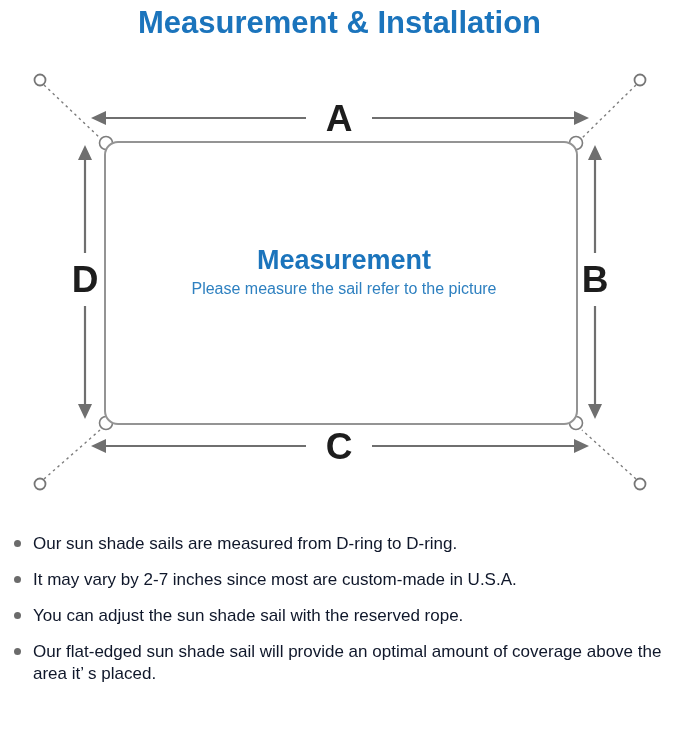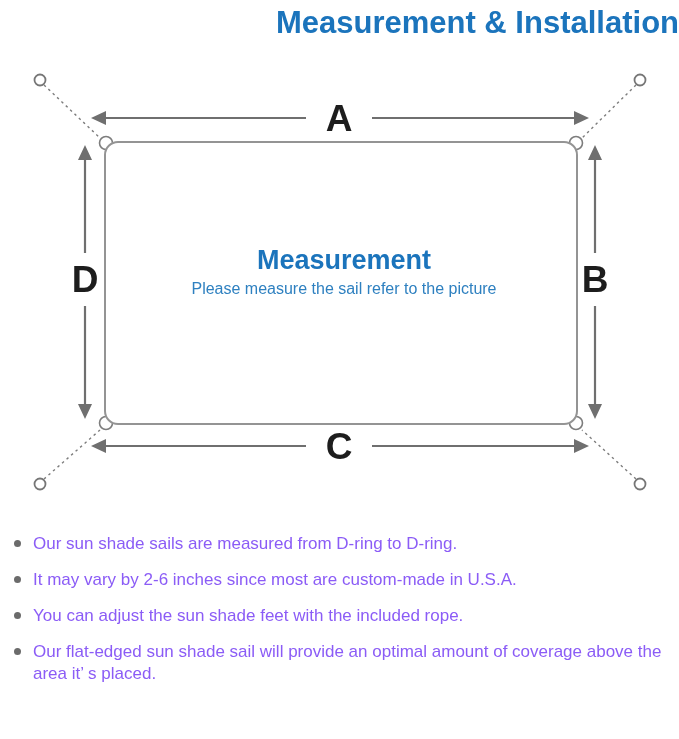--- a/index.html
+++ b/index.html
@@ -5,21 +5,21 @@
   html, body { margin: 0; padding: 0; background: #ffffff; }
   body {
     width: 679px; height: 739px;
     font-family: "Liberation Sans", sans-serif;
     overflow: hidden;
   }
   .page { width: 679px; height: 739px; position: relative; }
 
   h1.page-title {
     margin: 4px 0 0 0;
-    text-align: right;
+    text-align: center;
     font-size: 31px;
     line-height: 37px;
     font-weight: bold;
     color: #1b74bc;
     letter-spacing: 0px;
   }
 
   svg.diagram { display: block; width: 679px; height: 480px; }
 
   .sail-outline { fill: #ffffff; stroke: #949494; stroke-width: 2; }
@@ -46,21 +46,21 @@
     margin: 12px 0 0 0;
     padding: 0 6px 0 14px;
   }
   ul.notes li {
     display: flex;
     align-items: flex-start;
     gap: 12px;
     margin-bottom: 14px;
     font-size: 17px;
     line-height: 22px;
-    color: #8b5cf6;
+    color: #0f172a;
   }
   ul.notes .dot {
     flex: none;
     width: 7px; height: 7px;
     margin-top: 7px;
     border-radius: 50%;
     background: #6b6b6b;
   }
 </style>
 </head>
@@ -125,25 +125,25 @@
     <text class="center-sub" x="344" y="293">Please measure the sail refer to the picture</text>
   </svg>
 
   <ul class="notes">
     <li>
       <span class="dot"></span>
       <span>Our sun shade sails are measured from D-ring to D-ring.</span>
     </li>
     <li>
       <span class="dot"></span>
-      <span>It may vary by 2-6 inches since most are custom-made in U.S.A.</span>
+      <span>It may vary by 2-7 inches since most are custom-made in U.S.A.</span>
     </li>
     <li>
       <span class="dot"></span>
-      <span>You can adjust the sun shade feet with the included rope.</span>
+      <span>You can adjust the sun shade sail with the reserved rope.</span>
     </li>
     <li>
       <span class="dot"></span>
       <span>Our flat-edged sun shade sail will provide an optimal amount of coverage above the area it’ s placed.</span>
     </li>
   </ul>
 
 </div>
 
 </body></html>

